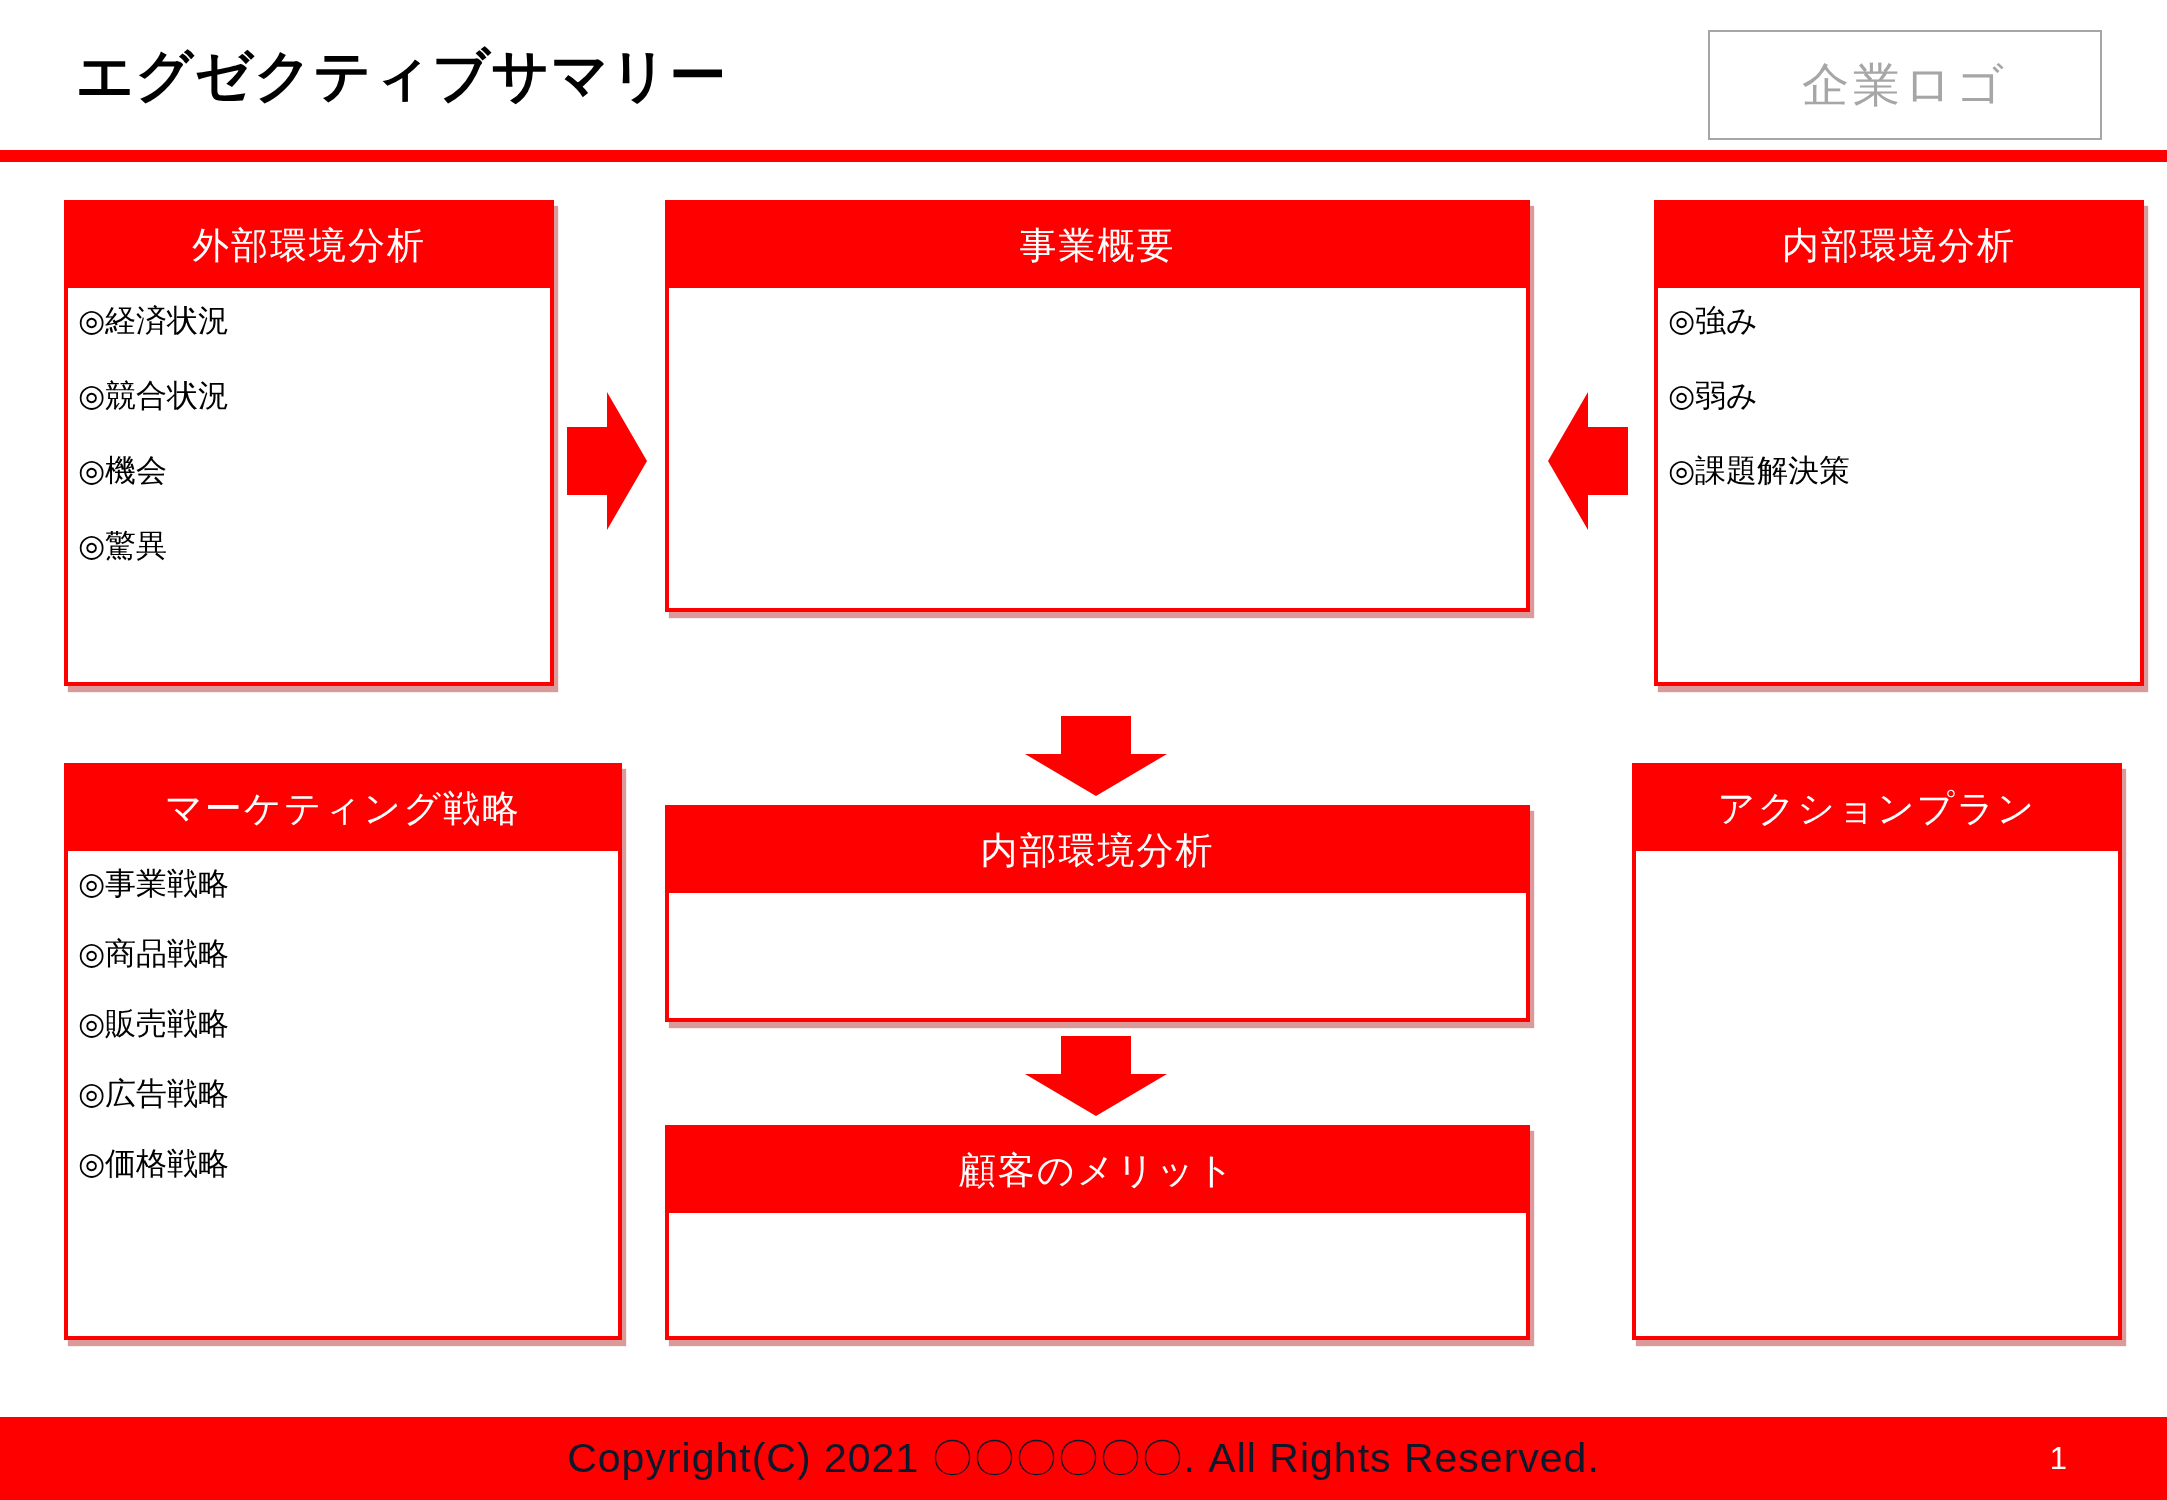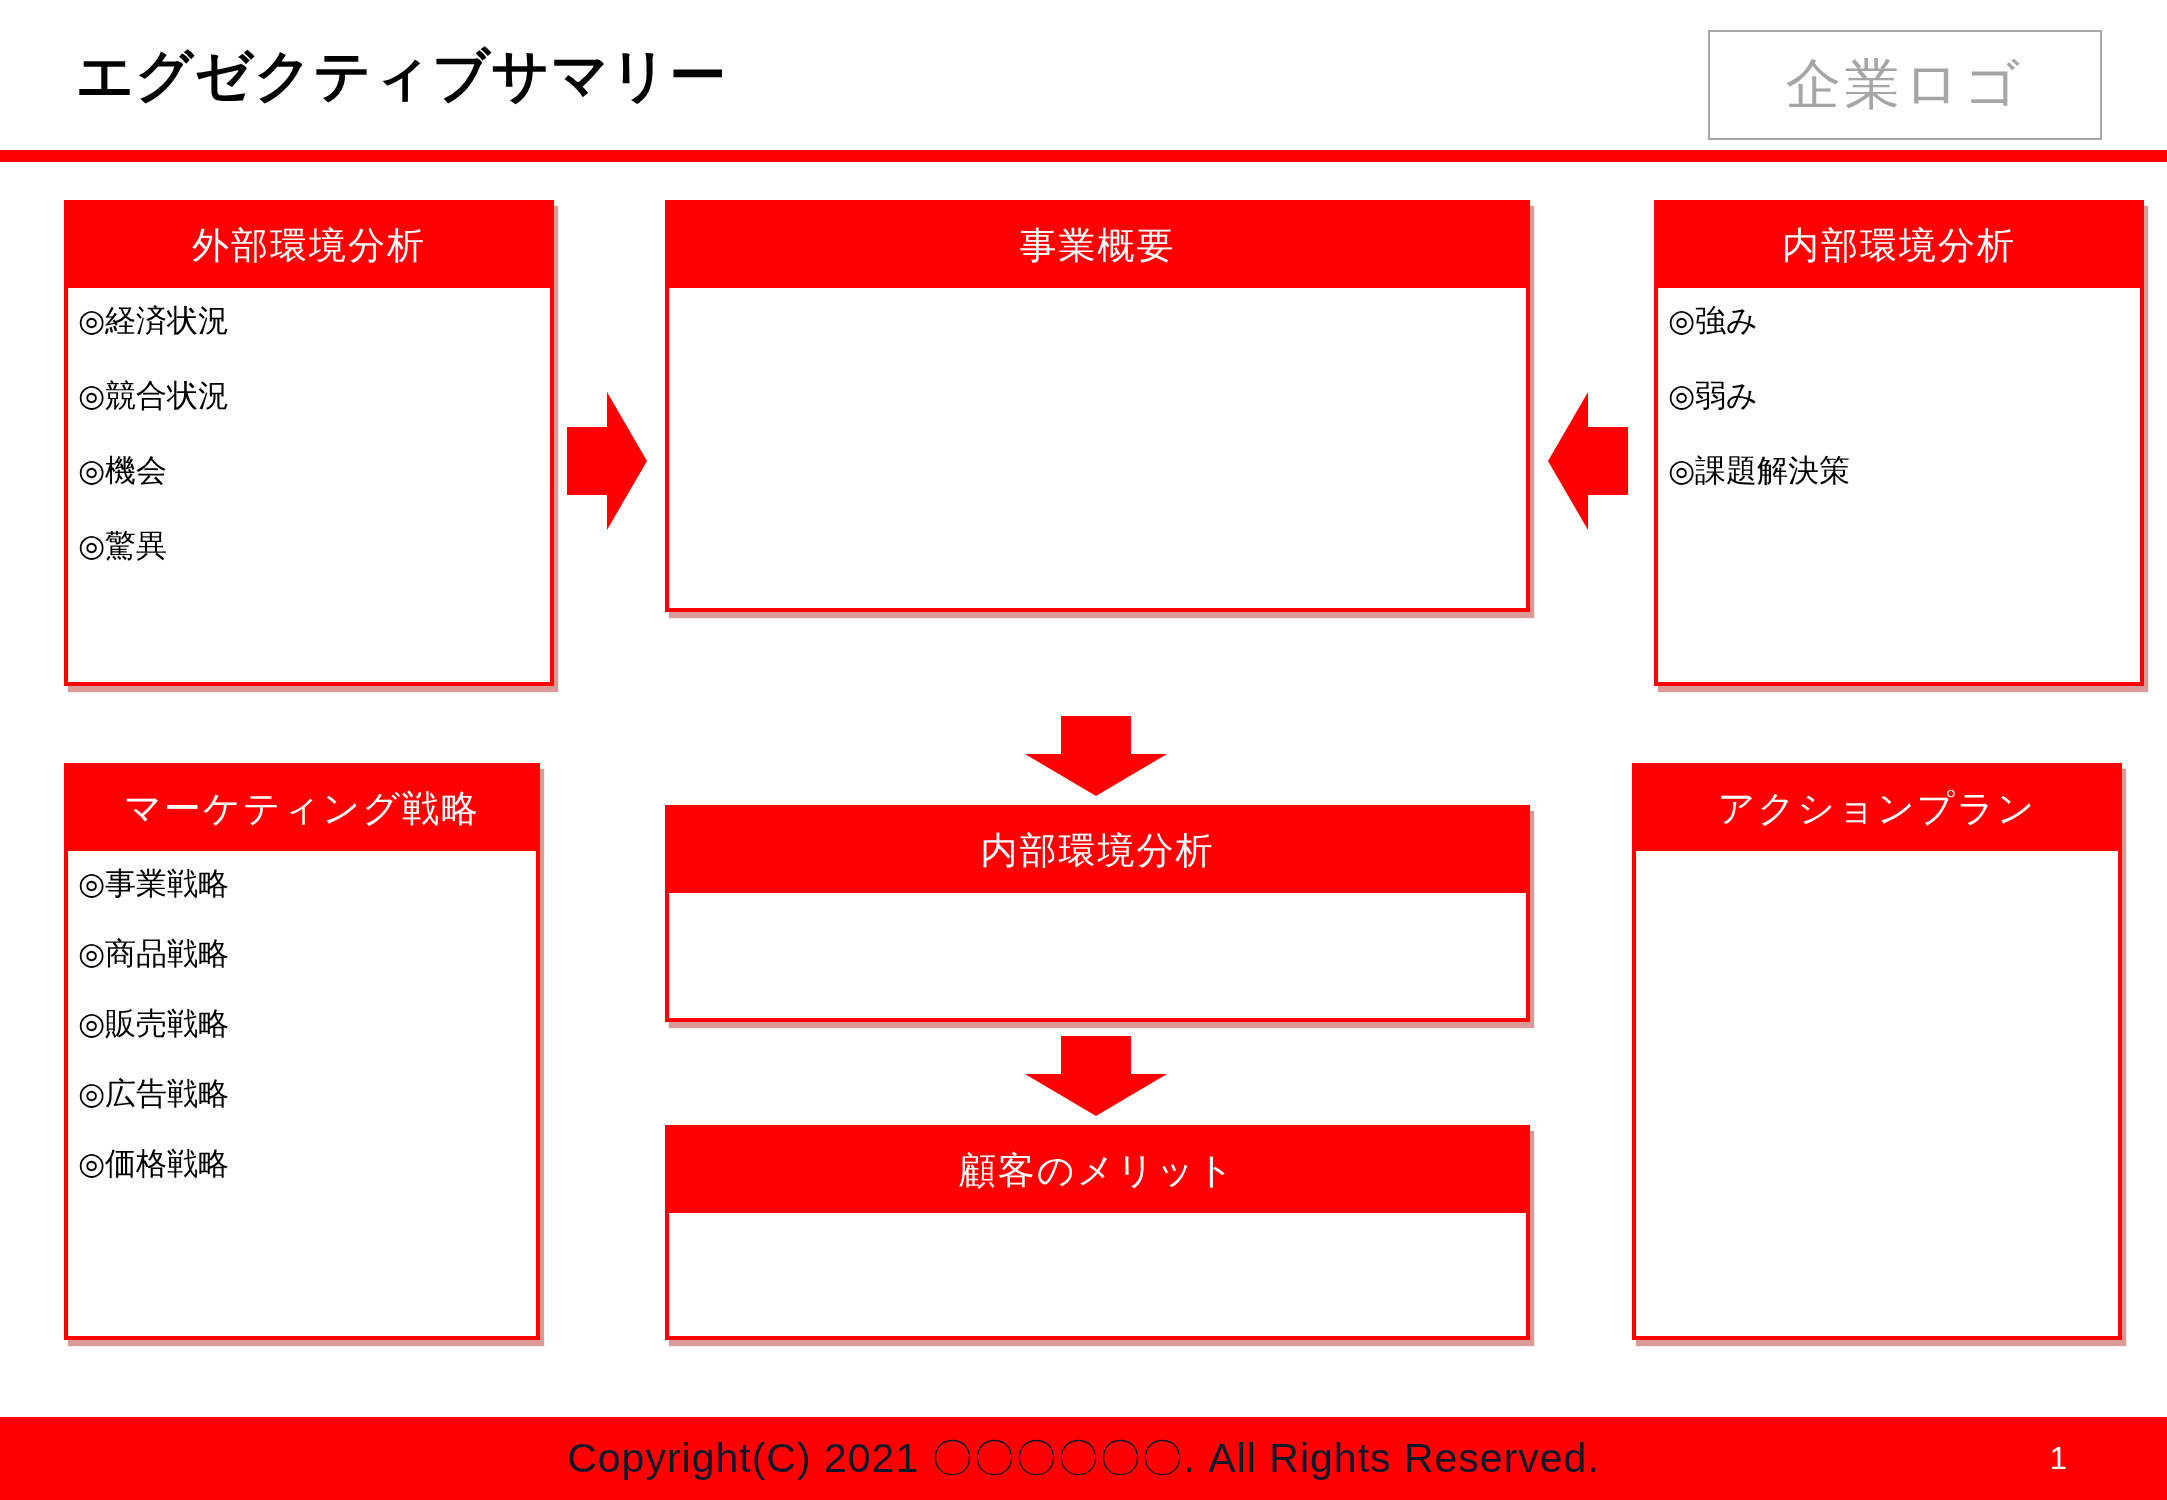--- a/index.html
+++ b/index.html
@@ -40,21 +40,21 @@
     width: 394px;
     height: 110px;
     border: 2px solid var(--gray);
     background: #ffffff;
     display: flex;
     align-items: center;
     justify-content: center;
   }
   .logo-box .logo-text {
     color: var(--gray);
-    font-size: 55px;
+    font-size: 47px;
     letter-spacing: 4px;
     white-space: nowrap;
   }
   .title-rule {
     position: absolute;
     left: 0;
     top: 150px;
     width: 2167px;
     height: 12px;
     background: var(--red);
@@ -85,21 +85,21 @@
     color: #000000;
     white-space: nowrap;
   }
   .items-4 .p-item + .p-item { margin-top: 38px; }
   .items-5 .p-item + .p-item { margin-top: 33px; }
 
   
   .panel-external   { left: 64px;   top: 200px; width: 490px; height: 486px; }
   .panel-overview   { left: 665px;  top: 200px; width: 865px; height: 412px; }
   .panel-internal   { left: 1632px; top: 200px; width: 490px; height: 486px; margin-left: 22px; }
-  .panel-marketing  { left: 64px;   top: 763px; width: 476px; height: 577px; }
+  .panel-marketing  { left: 64px;   top: 763px; width: 558px; height: 577px; }
   .panel-profit     { left: 665px;  top: 805px; width: 865px; height: 217px; }
   .panel-customer   { left: 665px;  top: 1125px; width: 865px; height: 215px; }
   .panel-action     { left: 1632px; top: 763px; width: 490px; height: 577px; }
 
   
   .arrow { position: absolute; }
   .arrow svg { display: block; }
   .arrow-right { left: 567px;  top: 392px; }
   .arrow-left  { left: 1548px; top: 392px; }
   .arrow-down-1 { left: 1025px; top: 716px; }

